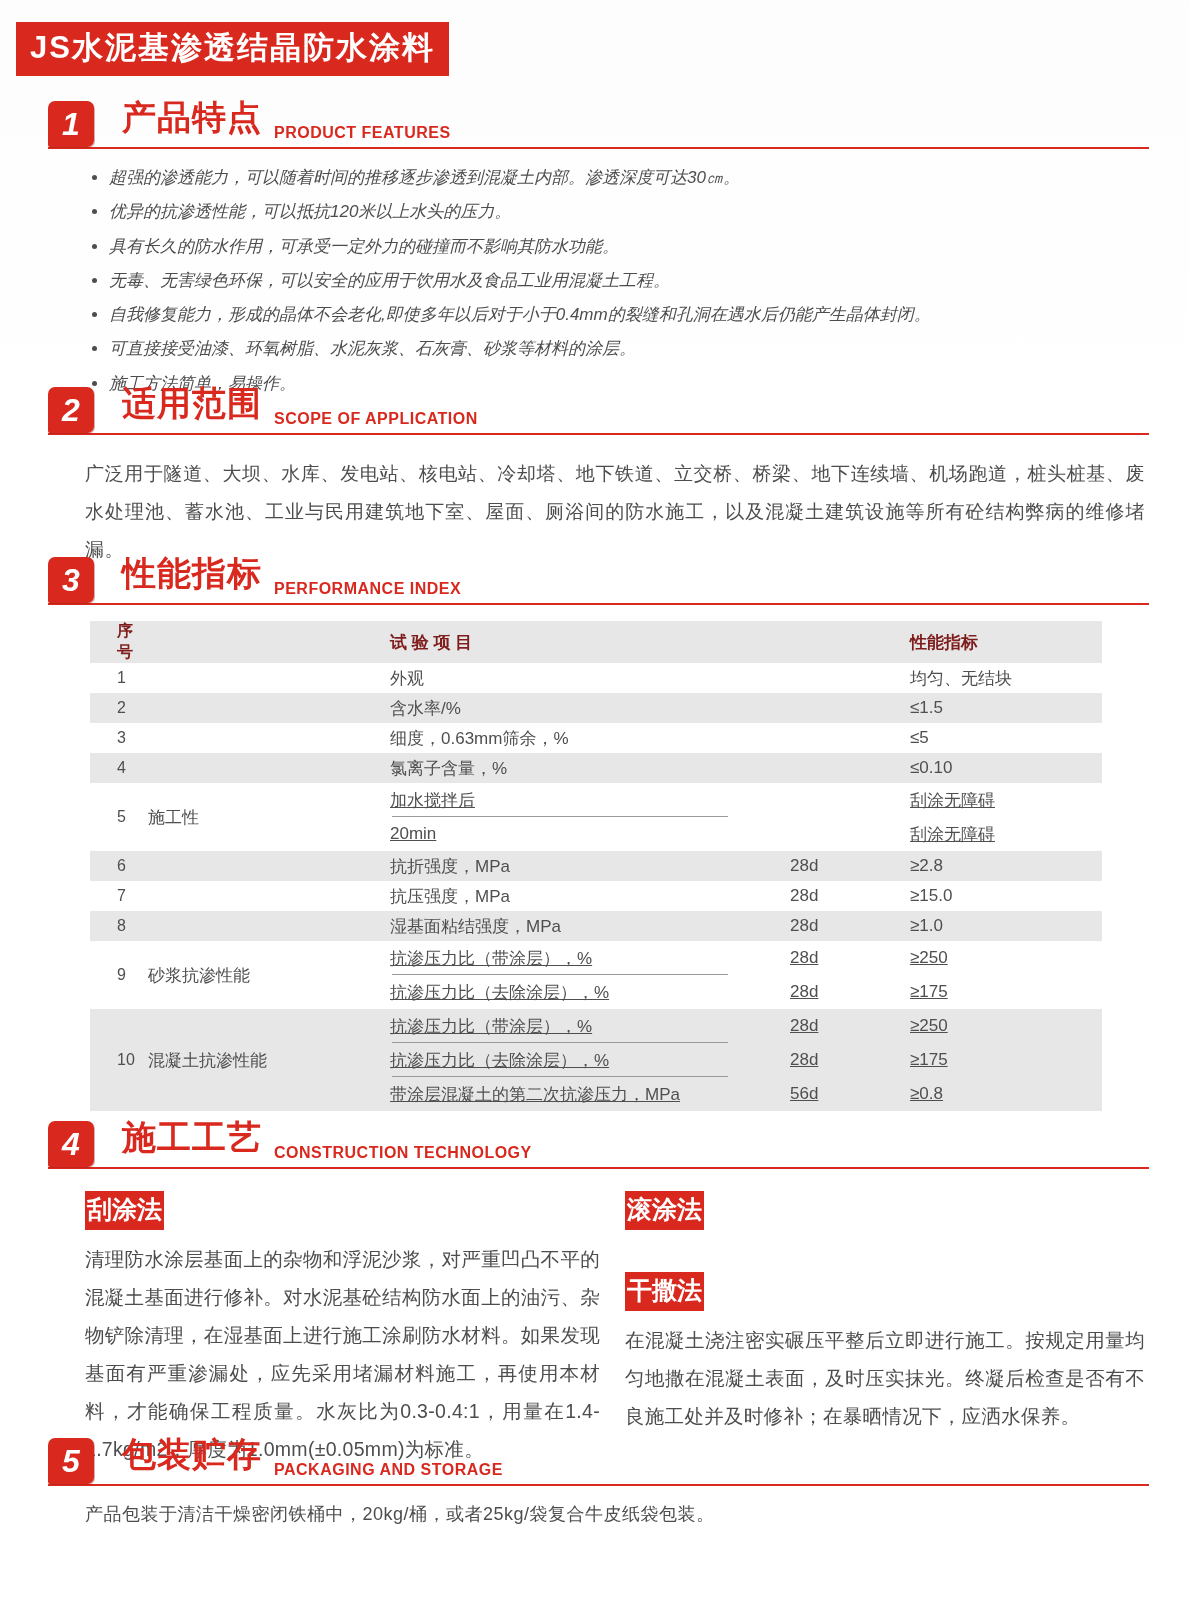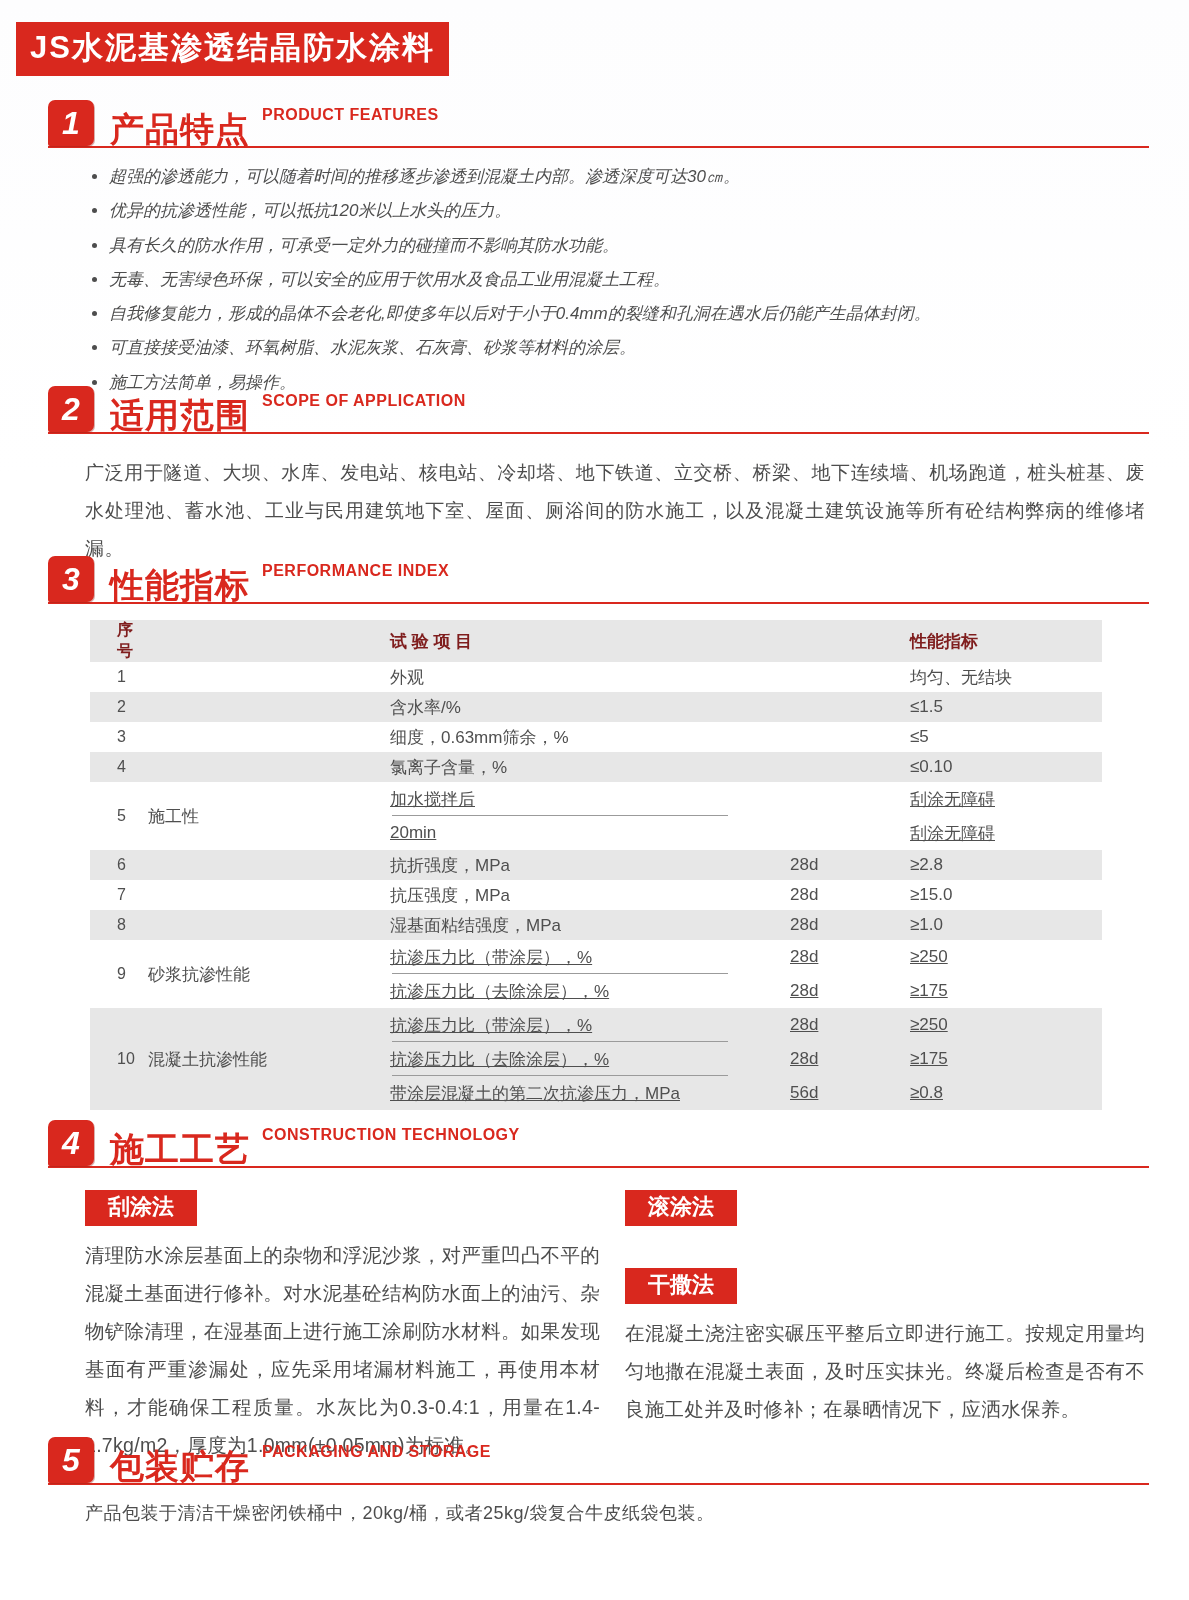--- a/index.html
+++ b/index.html
@@ -31,25 +31,25 @@
   .sec-num{
     background:#d9281e;color:#fff;
     width:46px;height:46px;flex:0 0 46px;
     display:flex;align-items:center;justify-content:center;
     font-size:32px;font-weight:bold;font-style:italic;
     border-radius:7px 7px 7px 2px;
     box-shadow:1px 1px 0 rgba(150,30,20,.35);
   }
   .sec-title{
     color:#d9281e;font-size:34px;font-weight:bold;
-    margin-left:16px;line-height:1;padding-bottom:0;letter-spacing:1px;
+    margin-left:28px;line-height:1;padding-bottom:13px;letter-spacing:1px;
   }
   .sec-sub{
     color:#d9281e;font-size:16px;font-weight:bold;
-    margin-left:12px;padding-bottom:22px;letter-spacing:.5px;
+    margin-left:12px;padding-bottom:5px;letter-spacing:.5px;
   }
 
   
   .bullets{list-style:none;margin:18px 0 0 42px;padding:0;}
   .bullets li{
     position:relative;padding-left:19px;
     font-size:17px;line-height:1.25;margin-bottom:13px;color:#4d4d4d;font-style:italic;
   }
   .bullets li::before{
     content:"";position:absolute;left:2px;top:8px;
@@ -77,21 +77,21 @@
   .c-item{width:400px;flex:0 0 400px;box-sizing:border-box;padding-right:12px;display:flex;align-items:center;}
   .c-age{width:120px;flex:0 0 120px;display:flex;align-items:center;}
   .c-val{flex:1;display:flex;align-items:center;}
 
   
   .cols{display:flex;margin:22px 0 0 37px;}
   .col-left{width:515px;flex:0 0 515px;}
   .col-right{width:520px;flex:0 0 520px;margin-left:25px;}
   .method-badge{
     display:inline-block;background:#d9281e;color:#fff;
-    font-size:22px;font-weight:bold;padding:2px 23px 4px;margin-bottom:8px;
+    font-size:25px;font-weight:bold;padding:2px 2px 4px;margin-bottom:8px;
   }
   .method-body{
     font-size:19.5px;line-height:1.95;text-align:justify;
     letter-spacing:.3px;color:#4d4d4d;margin:2px 0 0 0;
   }
   .gap-block{height:34px;}
 
   
   .pack-text{margin:16px 0 0 37px;font-size:18px;color:#4d4d4d;letter-spacing:.5px;}
 </style>

